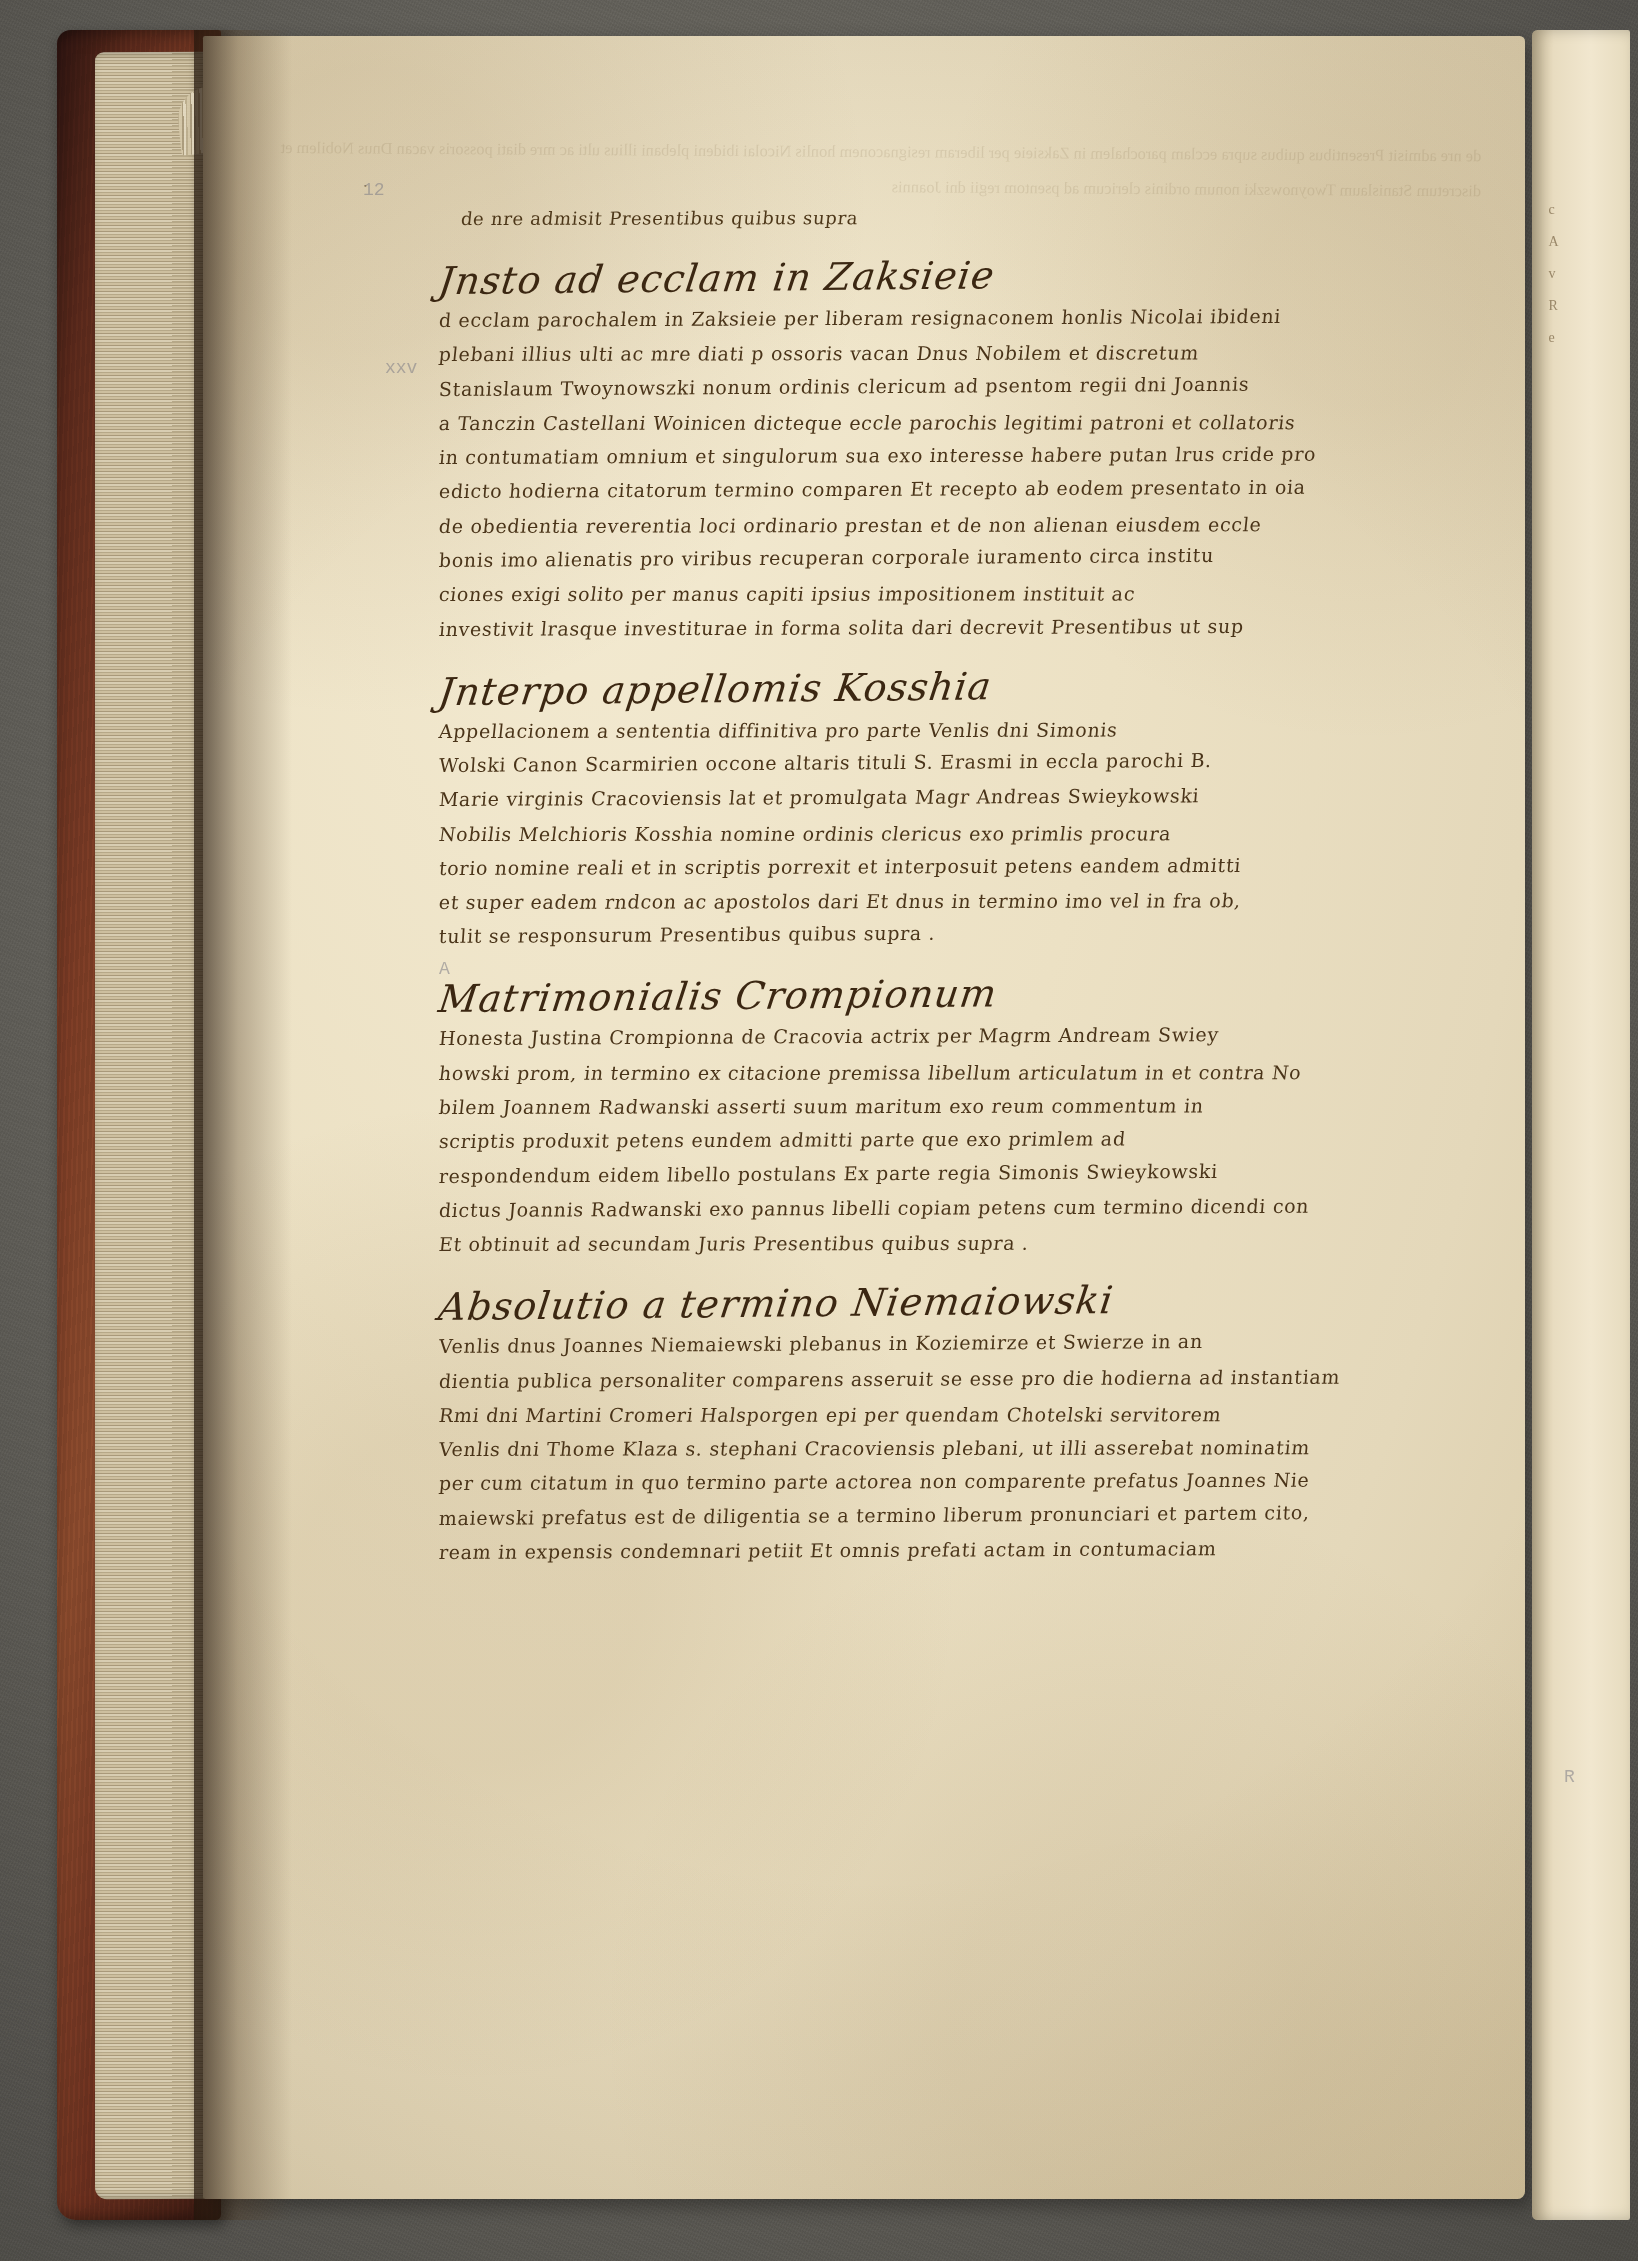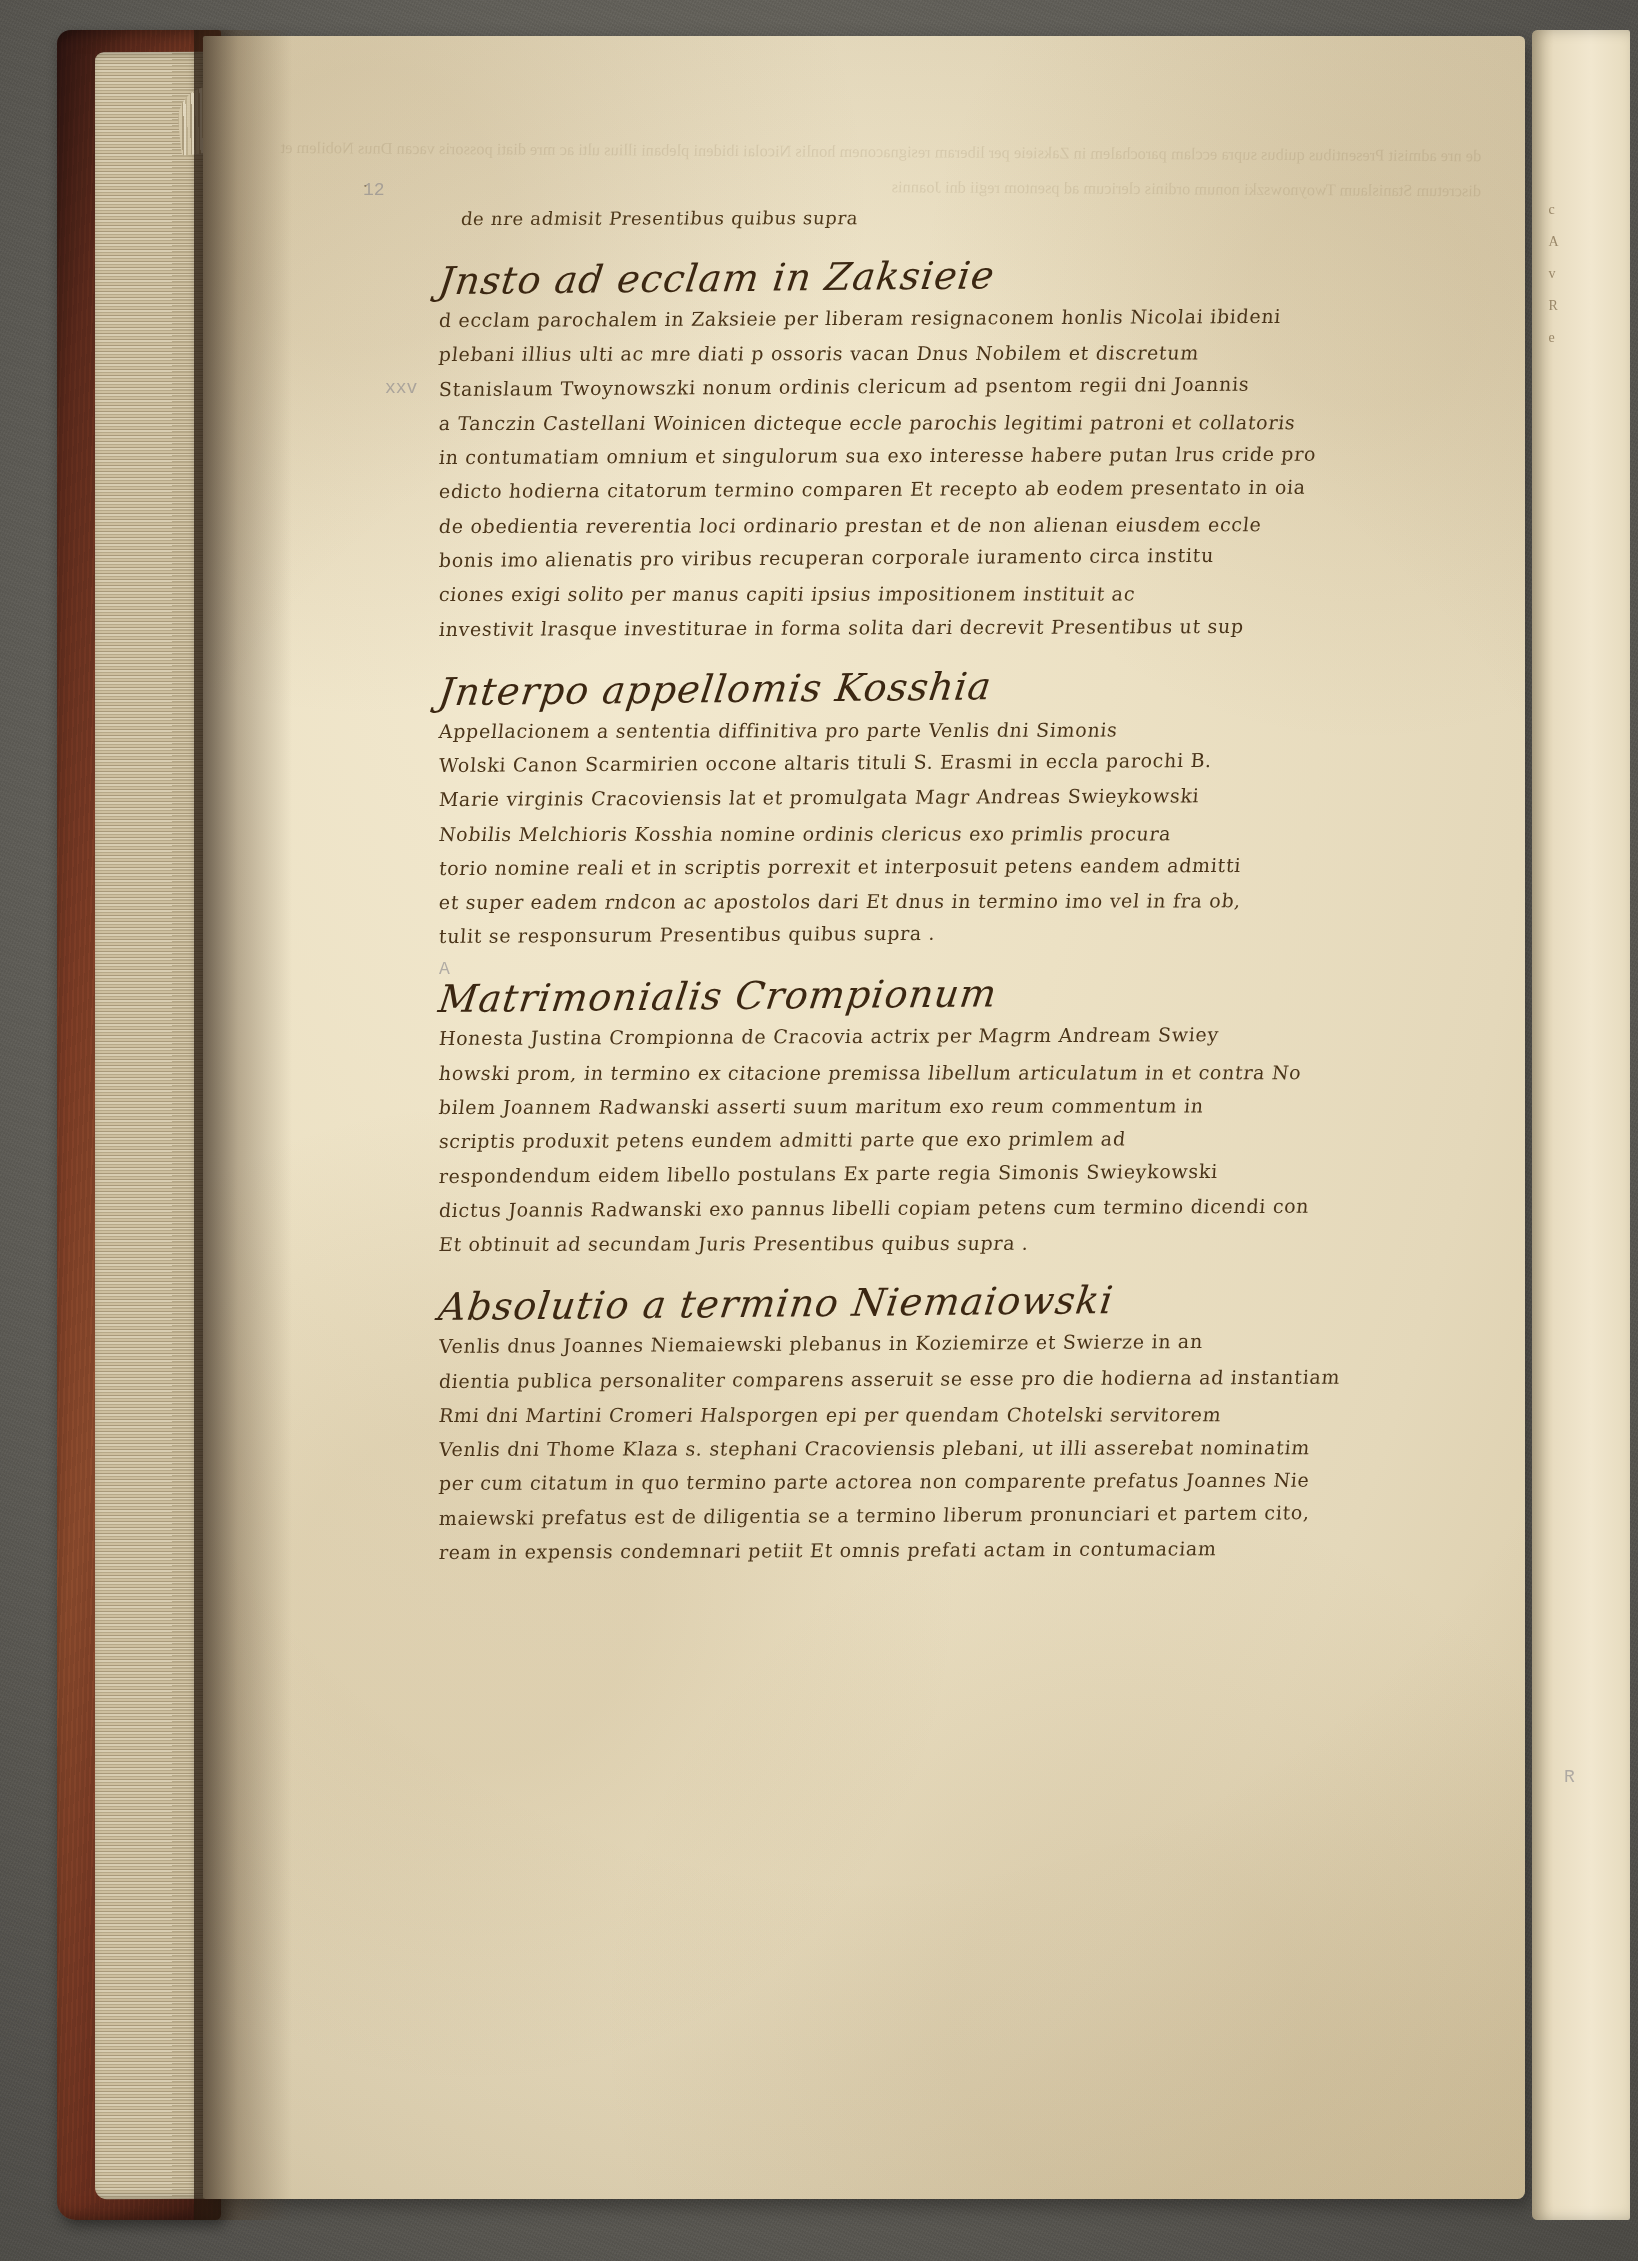--- a/index.html
+++ b/index.html
@@ -272,21 +272,21 @@
         <div>A</div>
         <div>v</div>
         <div>R</div>
         <div>e</div>
       </div>
     </div>
 
     <div id="foliation">·</div>
 
     <div class="margin-note" style="left:306px; top:150px;">12</div>
-    <div class="margin-note" style="left:328px; top:348px;">xxv</div>
+    <div class="margin-note" style="left:328px; top:328px;">xxv</div>
     <div class="margin-note" style="left:382px; top:929px;">A</div>
     <div class="margin-note" style="left:1507px; top:1737px;">R</div>
 
     <div id="textblock">
 
       <div class="ms-line ms-pre sk2">de nre admisit Presentibus quibus supra</div>
 
       <div class="blk">
         <div class="ms-head hskew">Jnsto ad ecclam in Zaksieie</div>
         <div class="ms-line sk1">d ecclam parochalem in Zaksieie per liberam resignaconem honlis Nicolai ibideni</div>

